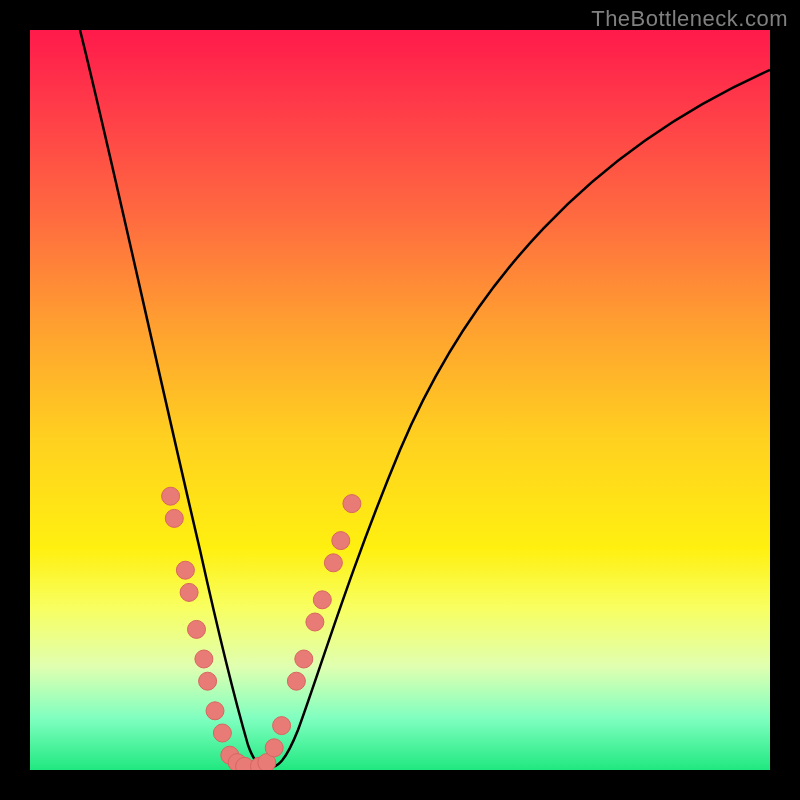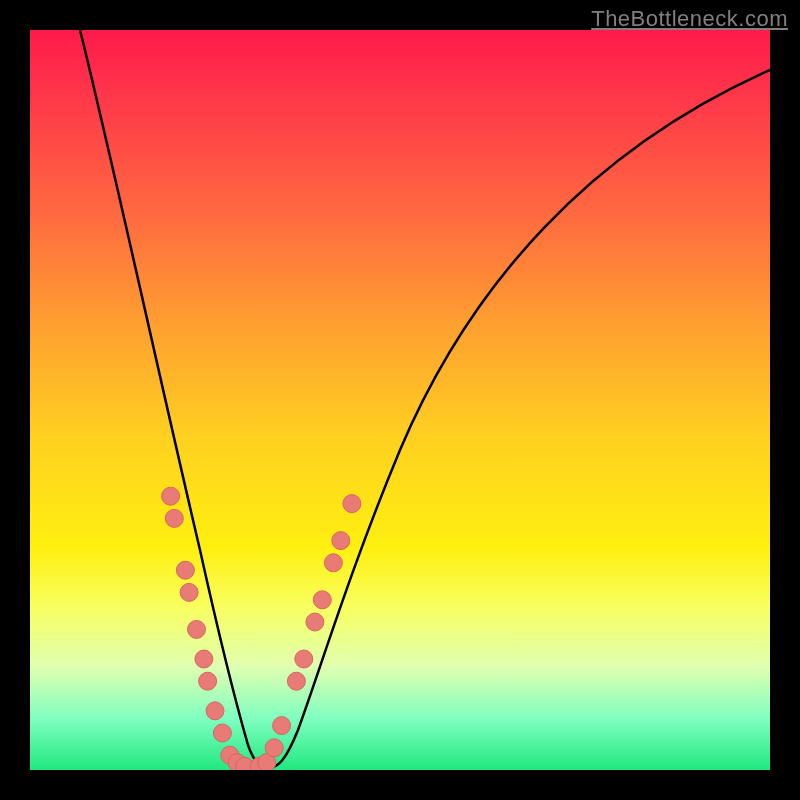--- a/index.html
+++ b/index.html
@@ -32,21 +32,20 @@
   }
   .watermark {
     position: absolute;
     top: 6px;
     right: 12px;
     color: #808080;
     font-size: 22px;
     font-weight: 500;
     letter-spacing: 0.5px;
     z-index: 10;
-    text-decoration: underline;
   }
   svg.overlay {
     position: absolute;
     left: 0;
     top: 0;
     width: 740px;
     height: 740px;
   }
 </style>
 </head>

